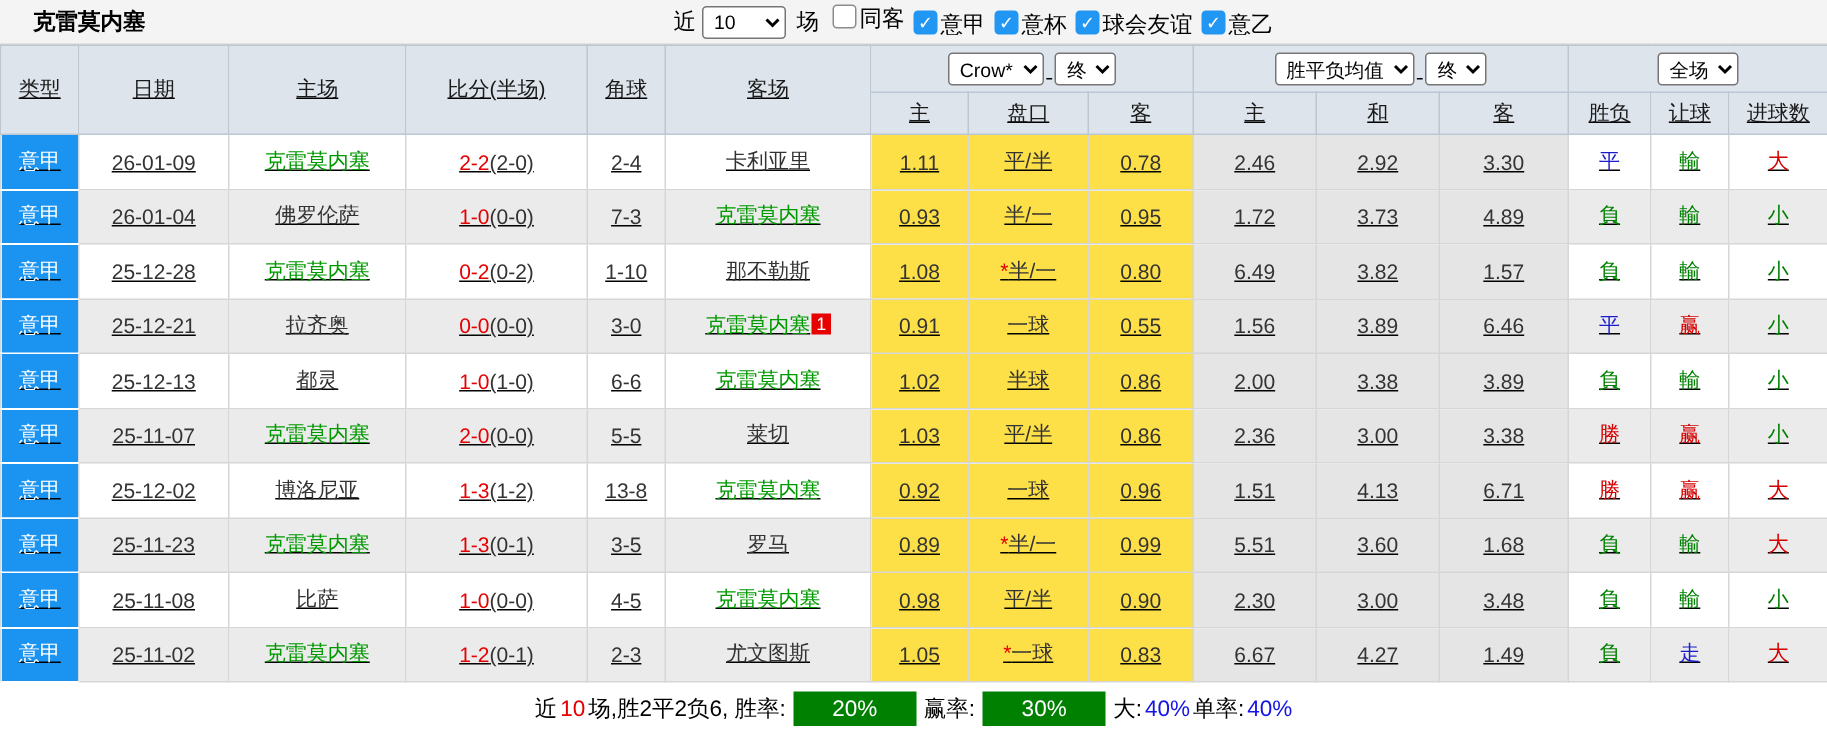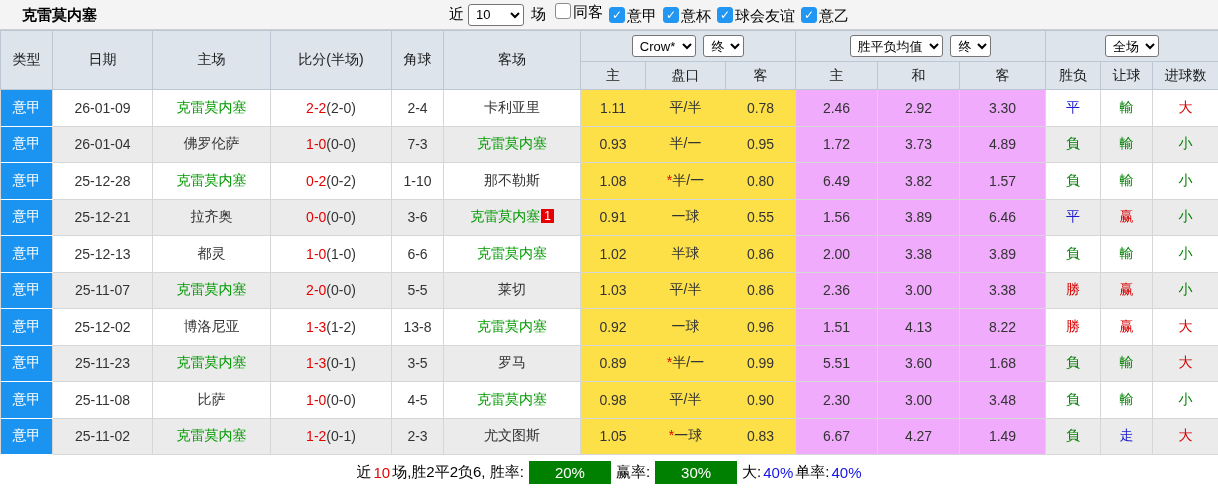--- a/index.html
+++ b/index.html
@@ -13,36 +13,36 @@
   .filters { margin:0 auto; transform:translateX(40px); display:flex; align-items:center; font-size:15px; color:#000; }
   .filters .gap { margin:0 3px; }
   select { font-size:13px; height:22px; background:#fff; border:1px solid #767676; border-radius:3px; padding:0 3px; color:#000; }
   .count-select { width:56px; margin:0 4px; }
   .cb-item { display:inline-flex; align-items:flex-start; margin-left:6px; cursor:default; }
   .cb { display:inline-block; width:16px; height:16px; border:1px solid #8b8b8b; border-radius:3px;
         background:#fff; margin-right:2px; line-height:15px; text-align:center; font-size:12px; color:#fff; }
   .cb.checked { background:#2196f3; border-color:#2196f3; }
 
   
-  table { width:1218px; border-collapse:collapse; table-layout:fixed; font-size:14px; }
+  table { width:1218px; border-collapse:collapse; table-layout:fixed; font-size:14px;text-decoration:underline; }
   th, td { text-align:center; vertical-align:middle; overflow:hidden; white-space:nowrap; }
   thead th { background:#dde4ec; border:1px solid #bcc7d3; color:#1a1a1a; font-weight:normal; }
   .hrow1 th { height:31px; }
   .hrow2 th { height:28px; }
   thead .left-h { height:59px; }
   thead select { margin:0 2px;text-align:center; }
 
   tbody td { height:36.5px; border:1px solid #d6d6d6; color:#333; }
   tr.plain  .col-date, tr.plain  .col-home, tr.plain  .col-score, tr.plain  .col-corners,
   tr.plain  .col-away, tr.plain  .col-res { background:#fff; }
   tr.stripe .col-date, tr.stripe .col-home, tr.stripe .col-score, tr.stripe .col-corners,
   tr.stripe .col-away, tr.stripe .col-res { background:#ebebeb; }
   .col-league { background:#1b93f0; color:#fff; border-bottom:1px solid #fff; border-top:1px solid #fff; }
   .col-odd { background:#fde047; }
-  .col-avg { background:#f0abfc; }
+  .col-avg { background:#e5e5e5; }
 
   .green-team { color:#009900; }
   .score-full { color:#e60000; }
   .score-half { color:#333; }
   .star { color:#e60000; }
   .badge { display:none; background:#e60000; color:#fff; font-size:12px; line-height:14px;
            padding:0 3px; margin-left:1px; vertical-align:1px; }
   .c-red   { color:#d50000; }
   .c-green { color:#008000; }
   .c-blue  { color:#1b1bcc; }
@@ -185,21 +185,21 @@
     <td class="col-avg">1.57</td>
     <td class="col-res c-green">負</td>
     <td class="col-res c-green">輸</td>
     <td class="col-res c-green">小</td>
   </tr>
       <tr class="stripe">
     <td class="col-league">意甲</td>
     <td class="col-date">25-12-21</td>
     <td class="col-home">拉齐奥</td>
     <td class="col-score"><span class="score-full">0-0</span><span class="score-half">(0-0)</span></td>
-    <td class="col-corners">3-6</td>
+    <td class="col-corners">3-0</td>
     <td class="col-away"><span class="green-team">克雷莫内塞</span><span class="badge" style="display: inline-block;">1</span></td>
     <td class="col-odd">0.91</td>
     <td class="col-odd"><span class="star"></span><span>一球</span></td>
     <td class="col-odd">0.55</td>
     <td class="col-avg">1.56</td>
     <td class="col-avg">3.89</td>
     <td class="col-avg">6.46</td>
     <td class="col-res c-blue">平</td>
     <td class="col-res c-red">赢</td>
     <td class="col-res c-green">小</td>
@@ -243,21 +243,21 @@
     <td class="col-date">25-12-02</td>
     <td class="col-home">博洛尼亚</td>
     <td class="col-score"><span class="score-full">1-3</span><span class="score-half">(1-2)</span></td>
     <td class="col-corners">13-8</td>
     <td class="col-away"><span class="green-team">克雷莫内塞</span></td>
     <td class="col-odd">0.92</td>
     <td class="col-odd"><span class="star"></span><span>一球</span></td>
     <td class="col-odd">0.96</td>
     <td class="col-avg">1.51</td>
     <td class="col-avg">4.13</td>
-    <td class="col-avg">8.22</td>
+    <td class="col-avg">6.71</td>
     <td class="col-res c-red">勝</td>
     <td class="col-res c-red">赢</td>
     <td class="col-res c-red">大</td>
   </tr>
       <tr class="stripe">
     <td class="col-league">意甲</td>
     <td class="col-date">25-11-23</td>
     <td class="col-home green-team">克雷莫内塞</td>
     <td class="col-score"><span class="score-full">1-3</span><span class="score-half">(0-1)</span></td>
     <td class="col-corners">3-5</td>

